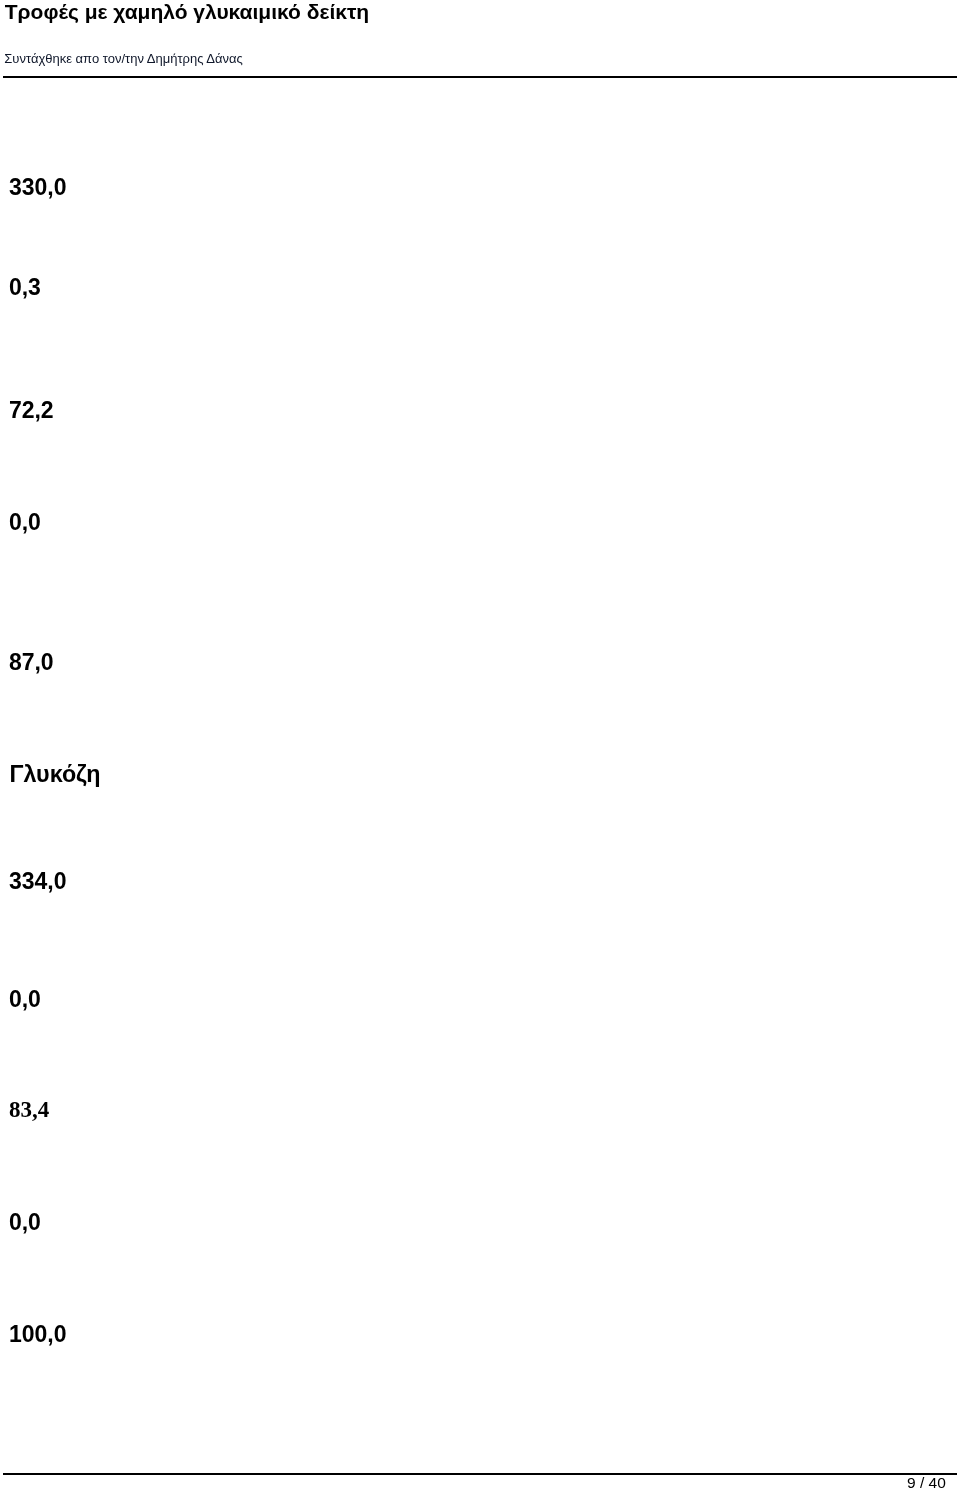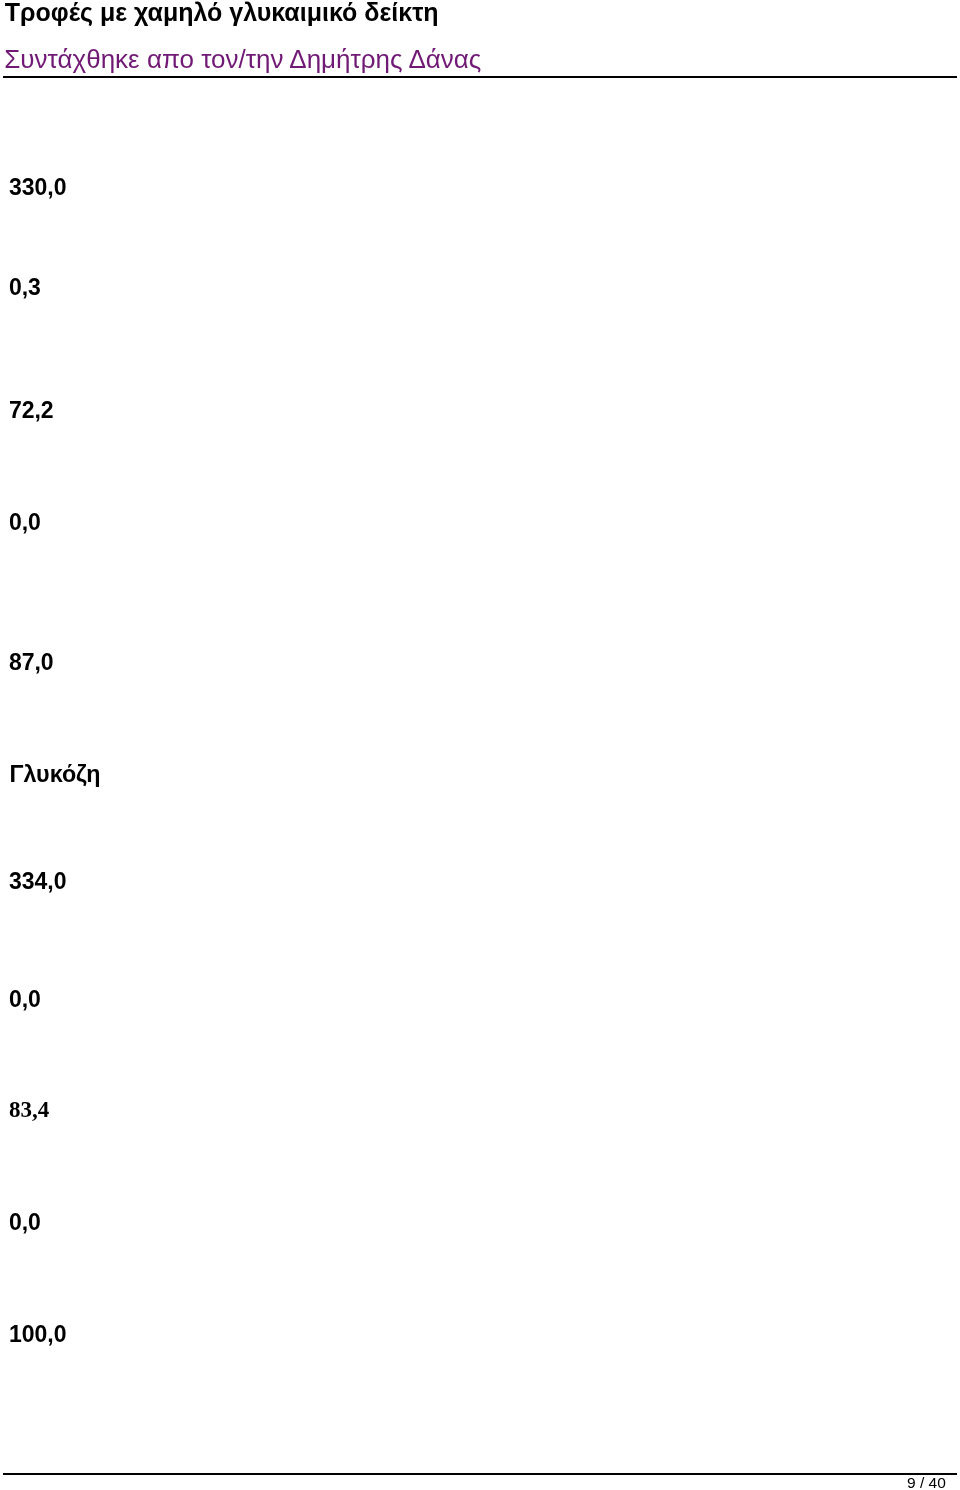--- a/index.html
+++ b/index.html
@@ -14,29 +14,29 @@
     position:absolute; left:0; top:0; width:960px; height:1490px;
     background:#ffffff;
   }
 
   
   .page-header { position:absolute; left:0; top:0; width:960px; height:80px; }
 
   .doc-title {
     position:absolute; left:4.8px; top:-0.6px;
     height:26px; line-height:26px;
-    font-size:25px; font-weight:bold; white-space:nowrap;
+    font-size:21px; font-weight:bold; white-space:nowrap;
     color:#000000;
     text-align:right;
   }
   .doc-byline {
     position:absolute; left:4.3px; top:45.5px;
     height:26px; line-height:26px;
-    font-size:26px; font-weight:normal; white-space:nowrap;
-    color:#701a75;
+    font-size:13px; font-weight:normal; white-space:nowrap;
+    color:#0f172a;
   }
 
   .rule { position:absolute; height:2px; background:#000000; }
   .header-rule { left:3px; top:76px; width:954px; }
   .footer-rule { left:3px; top:1473px; width:954px; }
 
   
   .doc-body { position:absolute; left:0; top:80px; width:960px; height:1390px; }
 
   .entry { position:absolute; white-space:nowrap; }

